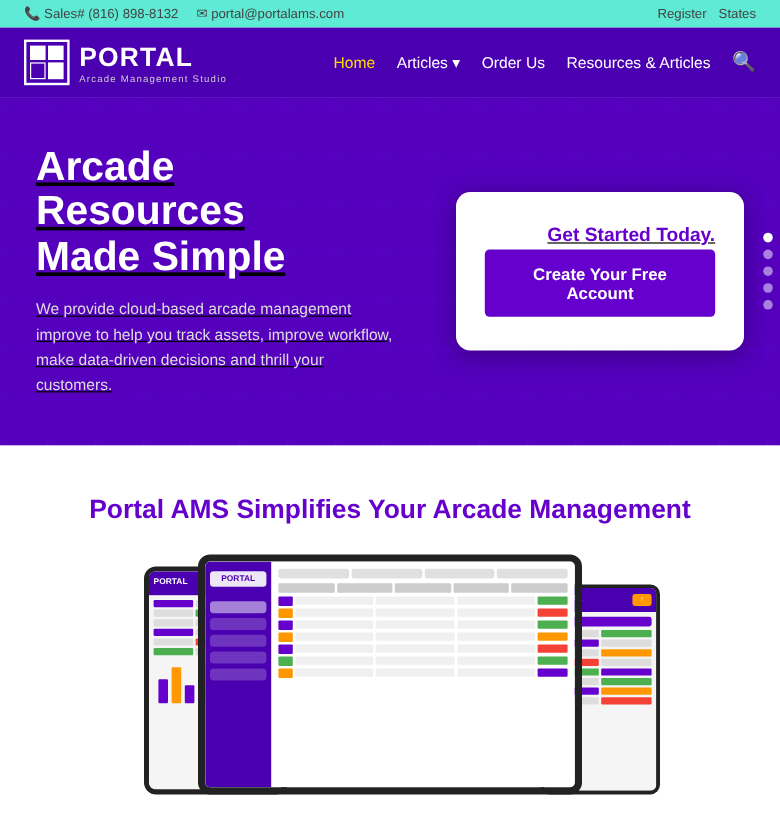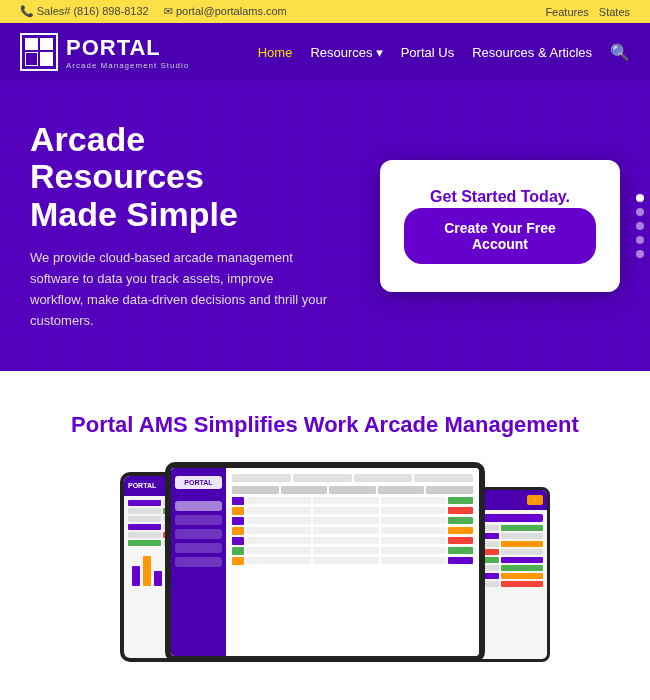--- a/index.html
+++ b/index.html
@@ -1,20 +1,20 @@
 <!DOCTYPE html>
 <html><head>
   <meta charset="utf-8">
   <style>
     * { margin: 0; padding: 0; box-sizing: border-box; }
     body { font-family: Arial, sans-serif; width: 650px; min-height: 700px; overflow-x: hidden; }
 
     
     .top-bar {
-      background: #fde047;
+      background: #5eead4;
       padding: 5px 20px;
       display: flex;
       justify-content: space-between;
       align-items: center;
       font-size: 11px;
       color: #444;
     }
     .top-bar-left { display: flex; gap: 15px; align-items: center; }
     .top-bar-right { display: flex; gap: 10px; }
     .top-bar a { color: #444; text-decoration: none; font-size: 11px; }
@@ -55,20 +55,21 @@
       background: #5a00cc;
       background-image:
         repeating-linear-gradient(0deg, rgba(255,255,255,0.03) 0px, rgba(255,255,255,0.03) 1px, transparent 1px, transparent 40px),
         repeating-linear-gradient(90deg, rgba(255,255,255,0.03) 0px, rgba(255,255,255,0.03) 1px, transparent 1px, transparent 40px);
       padding: 40px 30px;
       display: flex;
       align-items: center;
       justify-content: space-between;
       position: relative;
       min-height: 280px;
+      text-decoration: underline;
     }
 
     
     .hero::before {
       content: '';
       position: absolute;
       inset: 0;
       background-image:
         repeating-linear-gradient(0deg, rgba(80,0,180,0.4) 0, rgba(80,0,180,0.4) 38px, transparent 38px, transparent 40px),
         repeating-linear-gradient(90deg, rgba(80,0,180,0.4) 0, rgba(80,0,180,0.4) 38px, transparent 38px, transparent 40px);
@@ -82,26 +83,26 @@
     .hero-right {
       background: white;
       border-radius: 12px;
       padding: 28px 24px;
       text-align: center;
       z-index: 1;
       width: 240px;
       box-shadow: 0 4px 20px rgba(0,0,0,0.3);
     }
     .hero-right h2 { font-size: 20px; color: #333; font-weight: 700; margin-bottom: 8px; }
-    .hero-right .get-started { color: #6600cc; font-weight: 700; font-size: 16px; margin-bottom: 2px; }
+    .hero-right .get-started { color: #6600cc; font-weight: 700; font-size: 16px; margin-bottom: 2px; text-align: right; }
     .cta-button {
       background: #6600cc;
       color: white;
       border: none;
-      border-radius: 18px;
+      border-radius: 4px;
       padding: 12px 20px;
       font-size: 14px;
       font-weight: 700;
       cursor: pointer;
       width: 100%;
     }
 
     
     .side-dots {
       position: absolute;
@@ -304,73 +305,73 @@
     <span>
       <span>📞 </span>
       <span>Sales# (816) 898-8132</span>
     </span>
     <span>
       <span>✉ </span>
       <span>portal@portalams.com</span>
     </span>
   </div>
   <div class="top-bar-right">
-    <a href="#">Features</a>
+    <a href="#">Register</a>
     <a href="#">States</a>
   </div>
 </div>
 
 <nav class="navbar">
   <div class="logo-area">
     <div class="logo-icon">
       <span></span>
         <span></span>
       <span></span>
         <span></span>
     </div>
     <div class="logo-text">
       <div class="portal">PORTAL</div>
       <div class="subtitle">Arcade Management Studio</div>
     </div>
   </div>
   <div class="nav-links">
     <a href="#" class="active">Home</a>
-    <a href="#" class="features-link">Resources ▾</a>
-    <a href="#">Portal Us</a>
+    <a href="#" class="features-link">Articles ▾</a>
+    <a href="#">Order Us</a>
     <a href="#">Resources &amp; Articles</a>
     <span class="search-icon-nav">🔍</span>
   </div>
 </nav>
 
 <section class="hero">
   <div class="hero-left">
     <h1>
       <span>Arcade</span><br>
       <span>Resources</span><br>
       <span>Made Simple</span>
     </h1>
-    <p>We provide cloud-based arcade management software to data you track assets, improve workflow, make data-driven decisions and thrill your customers.</p>
+    <p>We provide cloud-based arcade management improve to help you track assets, improve workflow, make data-driven decisions and thrill your customers.</p>
   </div>
 
   <div class="hero-right">
     <div class="get-started">Get Started Today.</div>
     <button class="cta-button">Create Your Free Account</button>
   </div>
 
   <div class="side-dots">
     <div class="dot active"></div>
     <div class="dot"></div>
     <div class="dot"></div>
     <div class="dot"></div>
     <div class="dot"></div>
   </div>
 </section>
 
 <section class="section2">
-  <h2>Portal AMS Simplifies Work Arcade Management</h2>
+  <h2>Portal AMS Simplifies Your Arcade Management</h2>
 
   <div class="devices-area">
 
     <div class="phone-left">
       <div class="phone-screen">
         <div class="phone-top-bar">
           <span class="phone-logo-tiny">PORTAL</span>
         </div>
         <div class="phone-content">
           <div class="phone-row">

